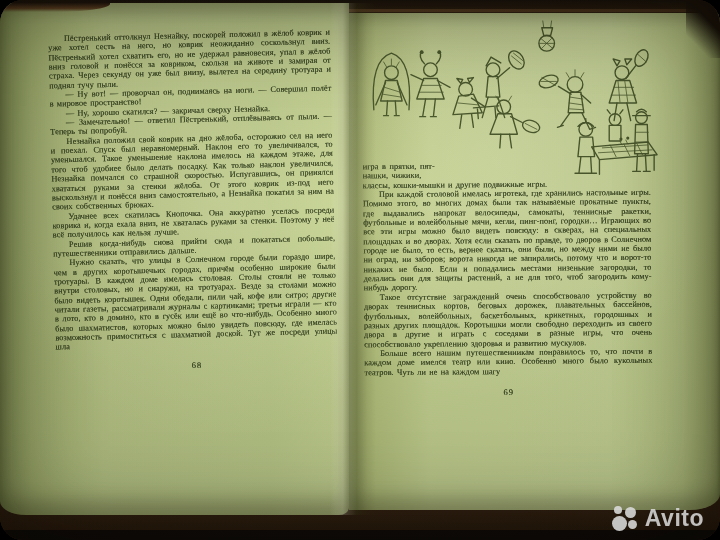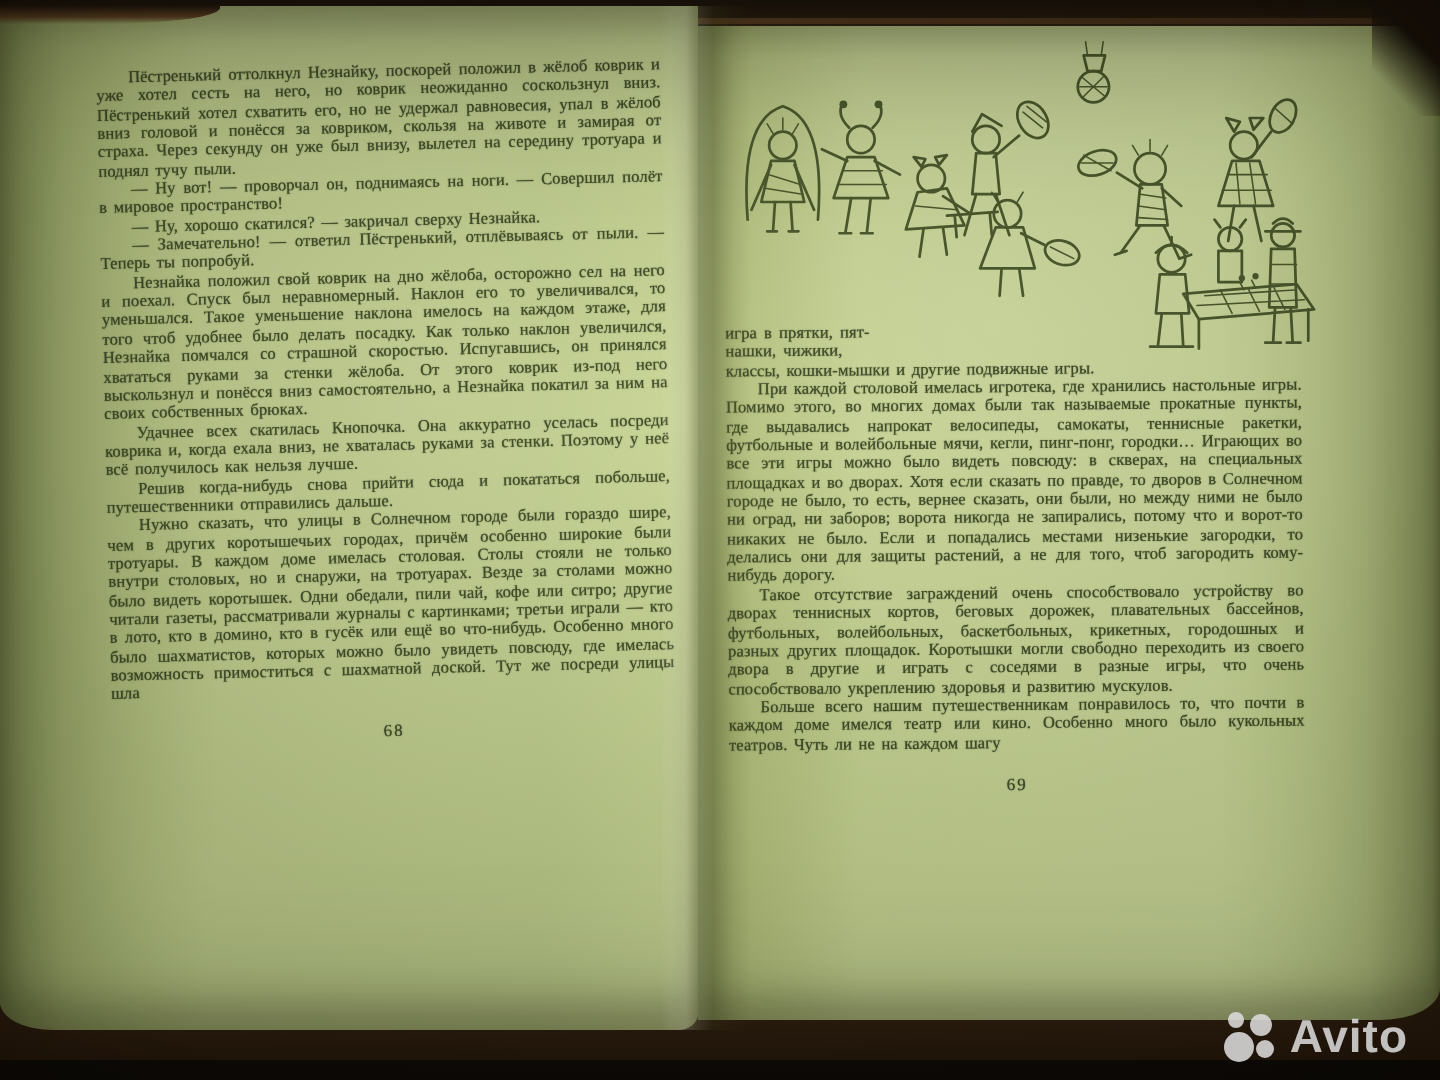--- a/index.html
+++ b/index.html
@@ -1,19 +1,20 @@
 <!DOCTYPE html>
 <html><head>
 <meta charset="utf-8">
 <style>
   html,body{margin:0;padding:0;background:#000;}
   .photo{
     position:relative;width:720px;height:540px;overflow:hidden;
     background:#2b1b0d;
     font-family:"Liberation Serif", serif;
+    border-radius:23px;
   }
   
   .table-surface{position:absolute;left:0;right:0;bottom:0;height:70px;background:linear-gradient(180deg,#34200f 0%,#2e1c0d 60%,#241608 100%);}
   .floor-strip{position:absolute;left:0;right:0;bottom:0;height:10px;background:#0b0806;}
   
   .top-edge{position:absolute;left:0;top:0;right:0;height:16px;background:linear-gradient(180deg,#140d06 0%,#241708 70%,#3a2410 100%);}
   .top-edge-highlight{position:absolute;left:230px;top:9px;right:0;height:3px;background:linear-gradient(90deg,#6e4a26,#4a3018);opacity:.7;}
 
   
   .page{position:absolute;overflow:hidden;}

